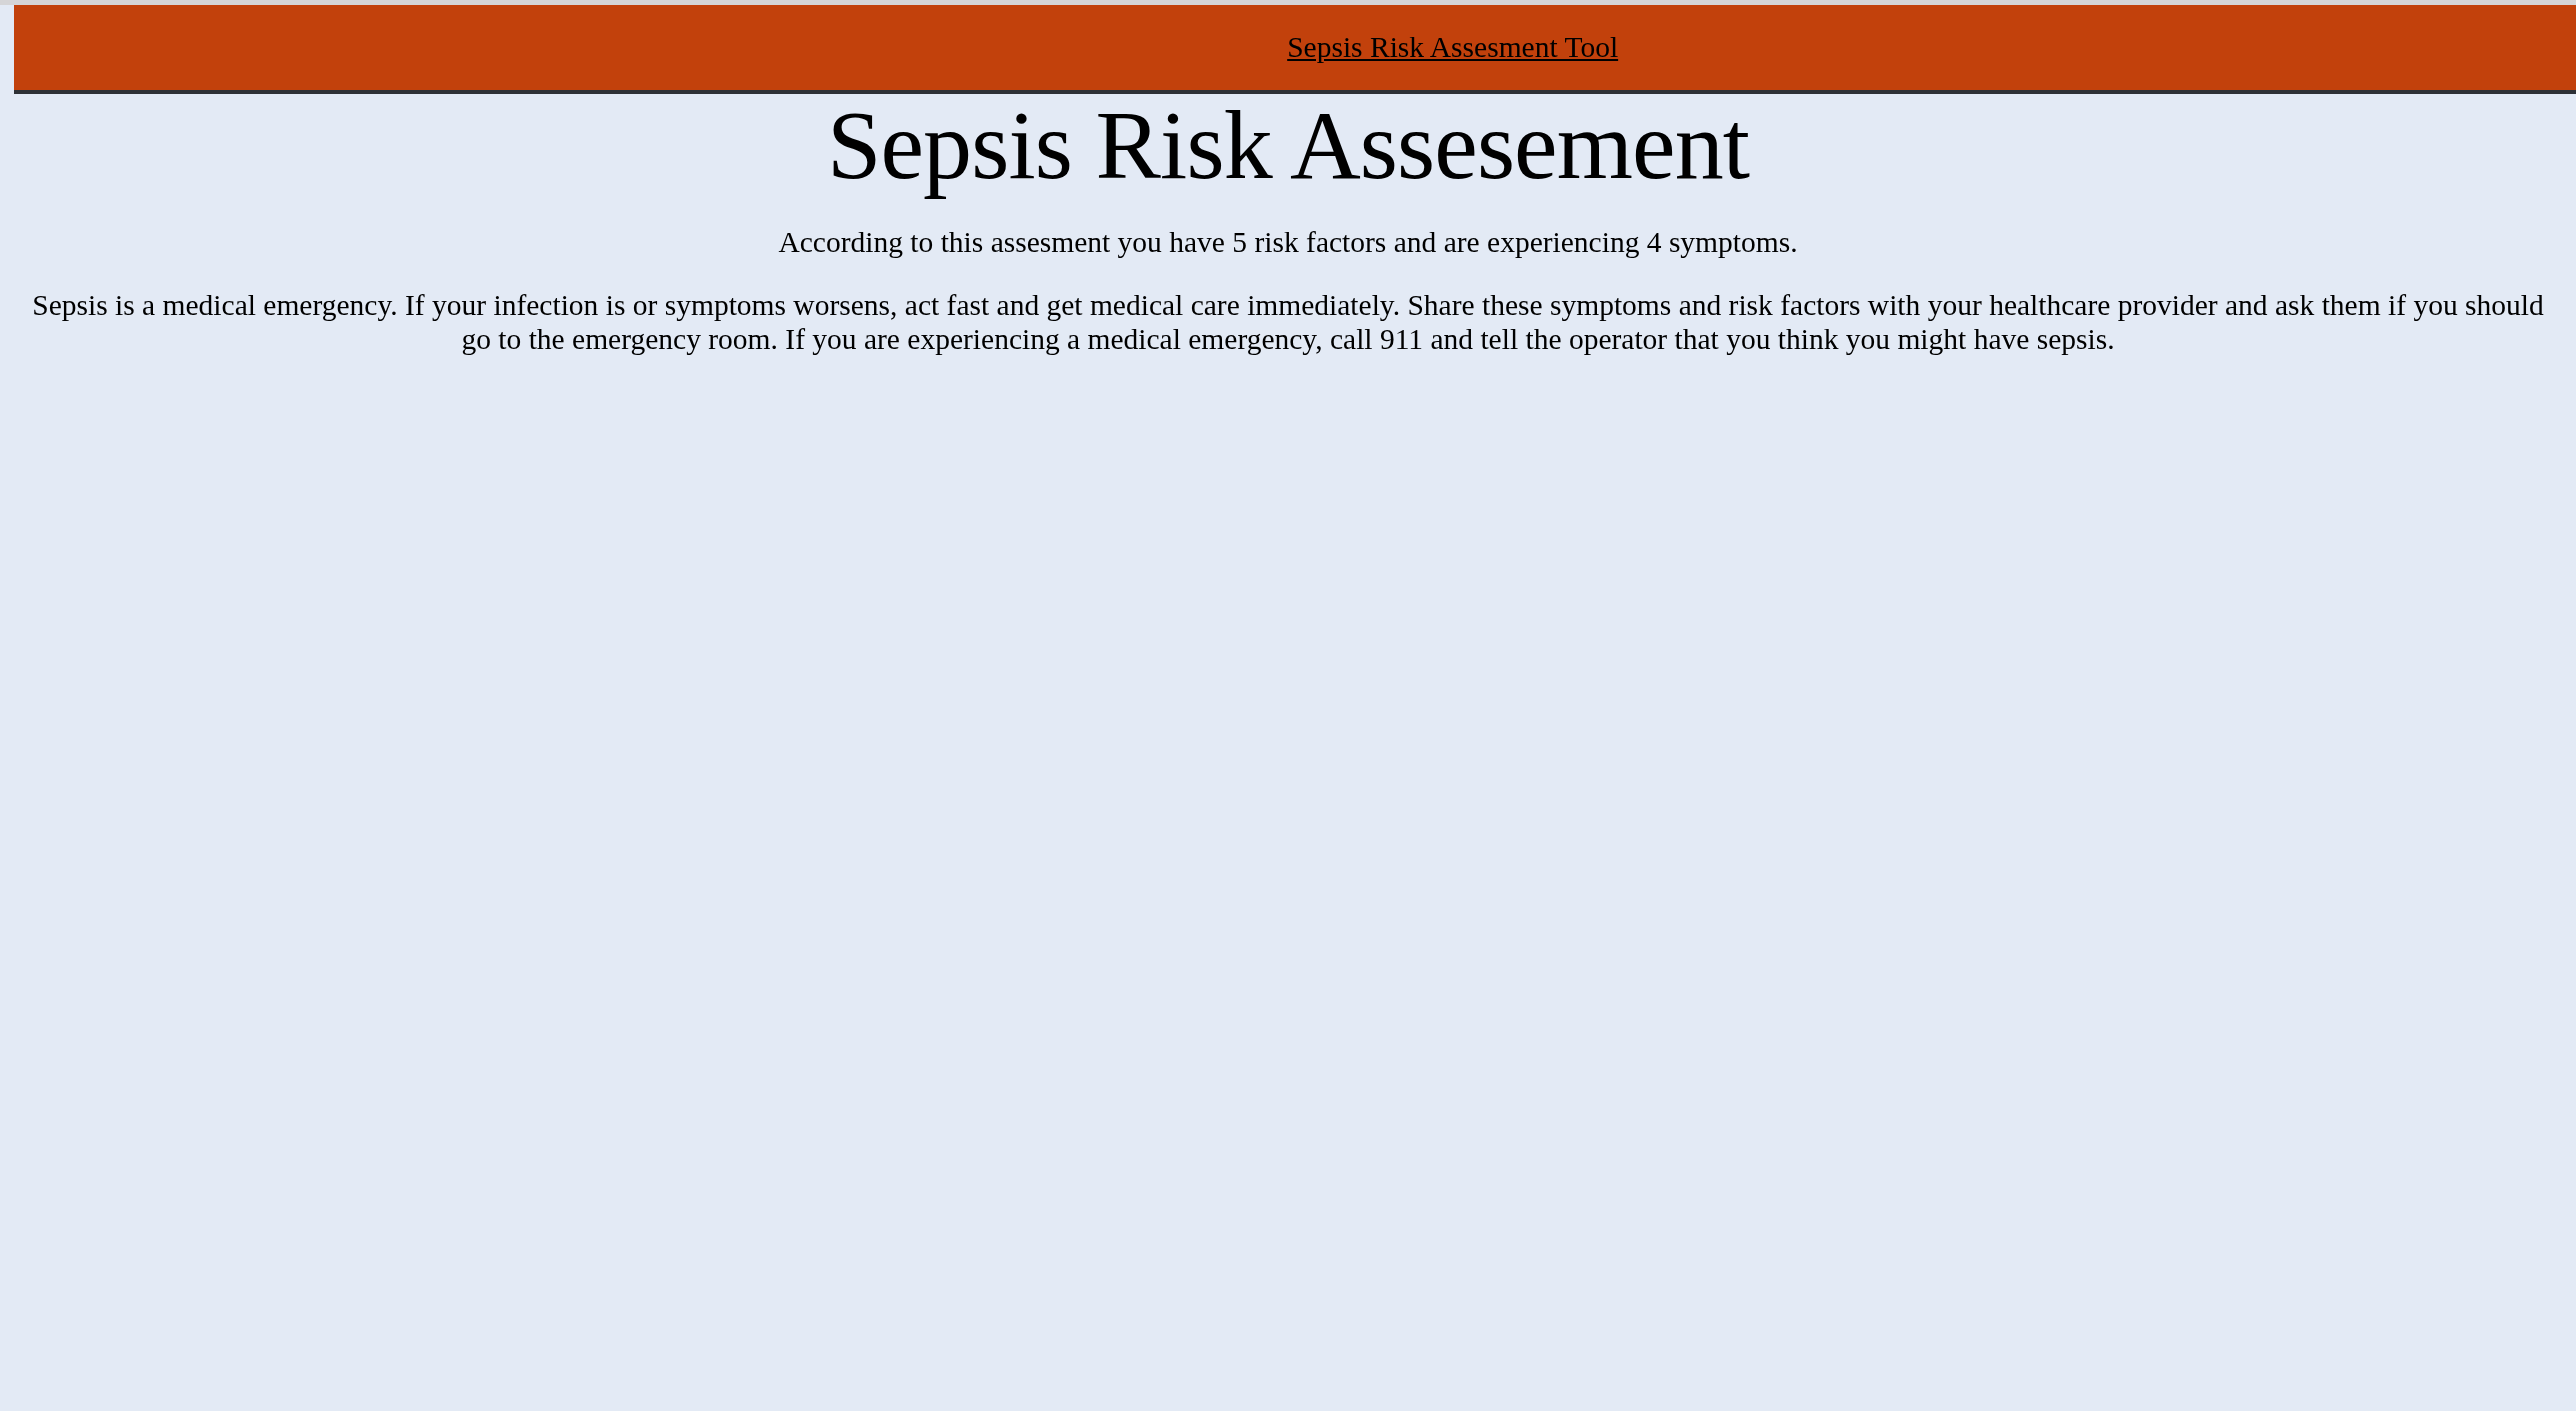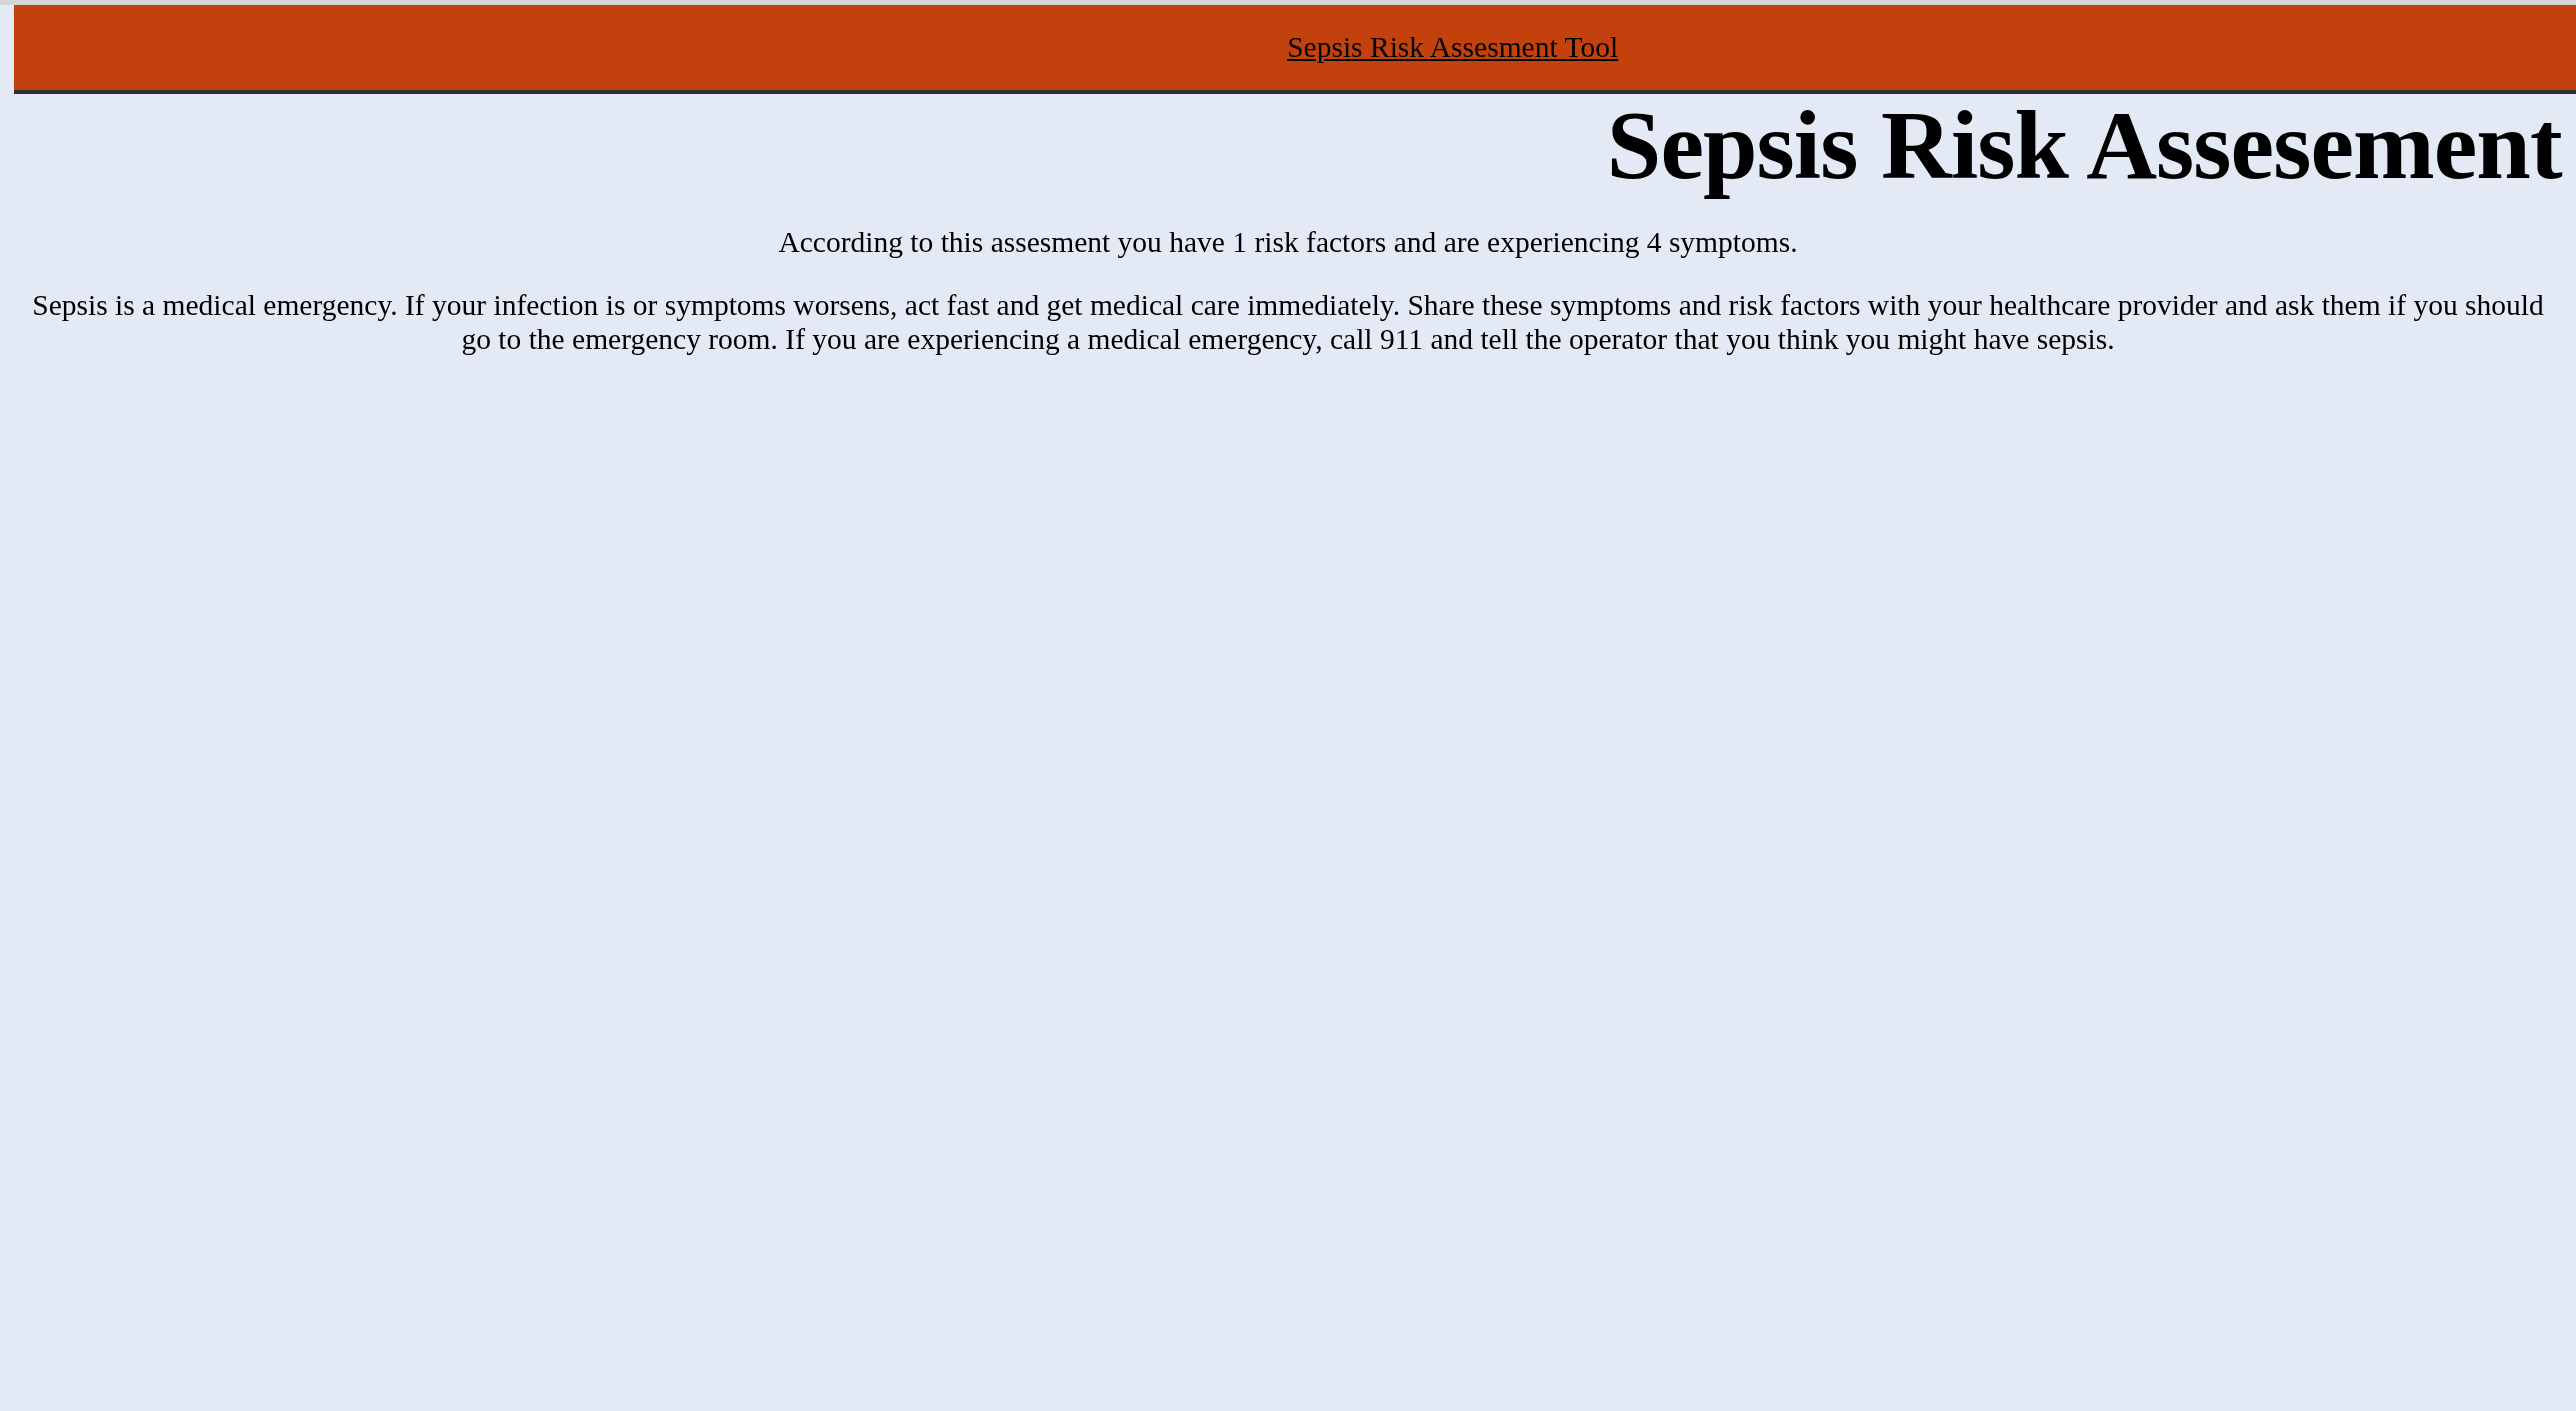--- a/index.html
+++ b/index.html
@@ -38,42 +38,41 @@
     text-decoration: underline;
     cursor: pointer;
     white-space: nowrap;
   }
   .main {
     margin: 0 14.3px;
     text-align: center;
   }
   .page-title {
     font-size: 98px;
-    font-weight: 700;
+    font-weight: 400;
     line-height: 1.05;
     margin: 0 0 3.6px 0;
     letter-spacing: -0.9px;
-    text-align: right;
   }
   .main p {
     font-size: 29.5px;
     line-height: 1.15;
     margin: 29.5px 0;
   }
 </style>
 </head>
 <body>
 
 <div class="top-strip"></div>
 
 <header class="header">
   <a class="nav-link">Sepsis Risk Assesment Tool</a>
 </header>
 
 <main class="main">
   <h1 class="page-title">Sepsis Risk Assesement</h1>
 
-  <p>According to this assesment you have 1 risk factors and are experiencing 4 symptoms.</p>
+  <p>According to this assesment you have 5 risk factors and are experiencing 4 symptoms.</p>
 
 
   <p>Sepsis is a medical emergency. If your infection is or symptoms worsens, act fast and get medical care immediately. Share these symptoms and risk factors with your healthcare provider and ask them if you should go to the emergency room. If you are experiencing a medical emergency, call 911 and tell the operator that you think you might have sepsis.</p>
 </main>
 
 
 </body></html>

